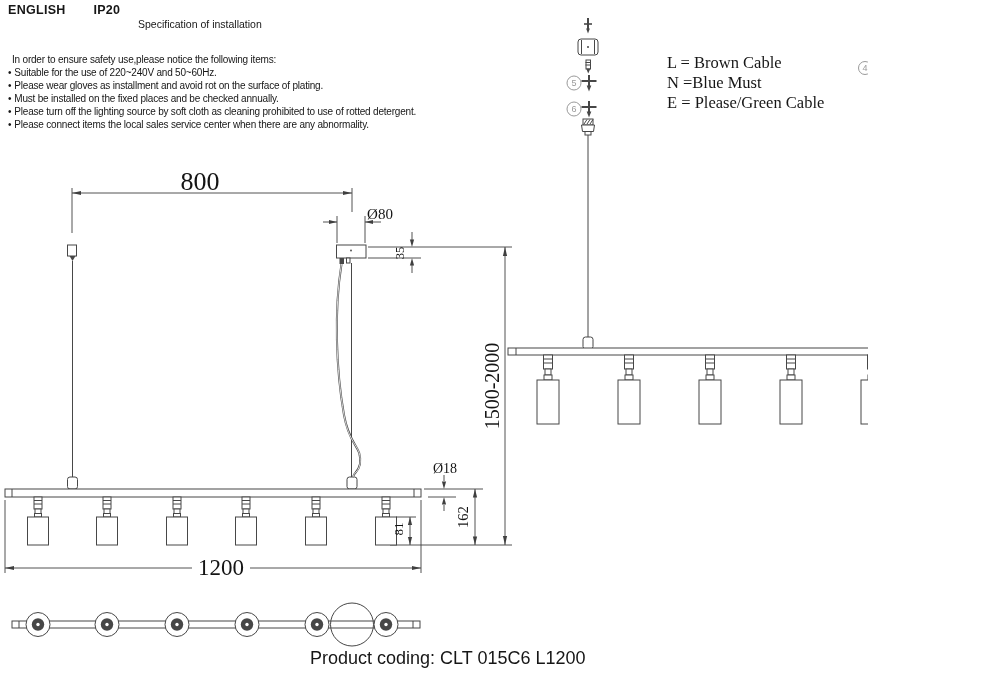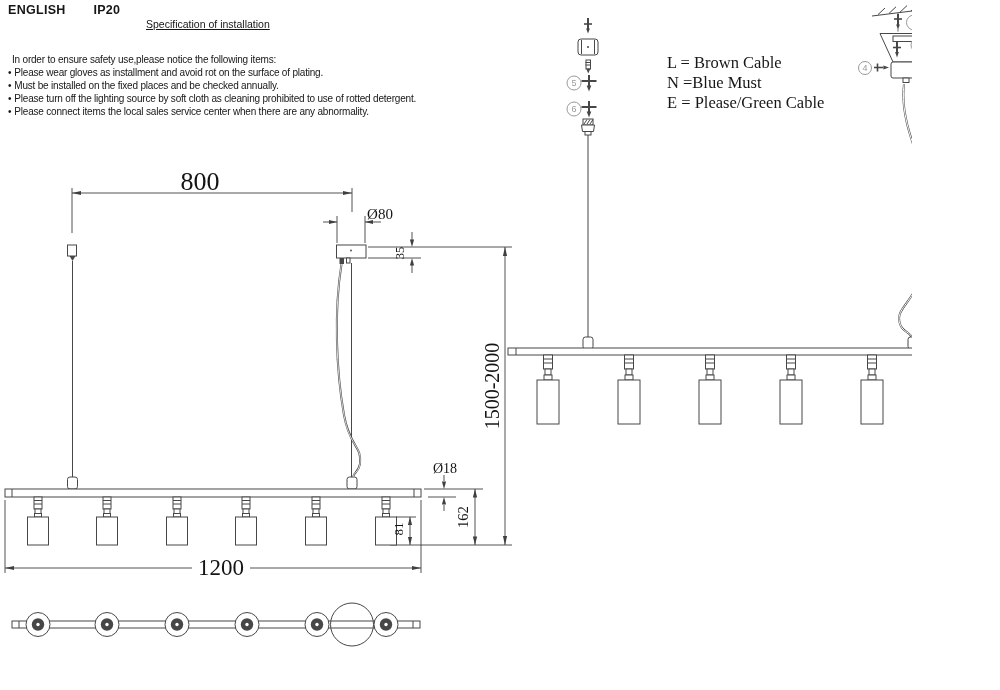--- a/index.html
+++ b/index.html
@@ -1,20 +1,20 @@
 <!DOCTYPE html>
 <html><head>
 <meta charset="utf-8">
 <style>
   html,body{margin:0;padding:0;background:#fff;}
   .page{position:relative;width:868px;height:690px;background:#fff;overflow:hidden;
-        font-family:"Liberation Sans",sans-serif;color:#161616;padding-left:44px;}
+        font-family:"Liberation Sans",sans-serif;color:#161616;}
   .hdr{position:absolute;left:8px;top:3px;font-size:12.5px;font-weight:600;letter-spacing:.3px;}
   .hdr .ip{margin-left:24px;}
-  .spec-title{position:absolute;left:146px;top:18px;font-size:10.5px;text-decoration:underline;}
+  .spec-title{position:absolute;left:138px;top:18px;font-size:10.5px;}
   .spec-body{position:absolute;left:8px;top:32px;font-size:10px;line-height:12.9px;
              letter-spacing:-0.2px;white-space:nowrap;}
   .spec-body .intro{padding-left:4px;margin-top:22px;}
   .spec-body .item .b{margin-right:3px;}
   .legend{position:absolute;left:667px;top:53px;font-size:16.5px;line-height:20px;font-family:Liberation Serif, serif;}
   .product{position:absolute;left:310px;top:648px;font-size:18px;}
   svg{position:absolute;}
   
   .ln{stroke:#474747;stroke-width:1;fill:none;}
   .lnw{stroke:#474747;stroke-width:1;fill:#fff;}
@@ -35,32 +35,34 @@
 <div class="page">
 
   <div class="hdr">
     <span>ENGLISH</span>
     <span class="ip">IP20</span>
   </div>
 
   <div class="spec-title">Specification of installation</div>
   <div class="spec-body">
     <div class="intro">In order to ensure safety use,please notice the following items:</div>
+    <div class="item"><span class="b">•</span><span>Suitable for the use of 220~240V and 50~60Hz.</span></div>
     <div class="item"><span class="b">•</span><span>Please wear gloves as installment and avoid rot on the surface of plating.</span></div>
     <div class="item"><span class="b">•</span><span>Must be installed on the fixed places and be checked annually.</span></div>
     <div class="item"><span class="b">•</span><span>Please turn off the lighting source by soft cloth as cleaning prohibited to use of rotted detergent.</span></div>
     <div class="item"><span class="b">•</span><span>Please connect items the local sales service center when there are any abnormality.</span></div>
   </div>
 
   <div class="legend">
     <div>L = Brown Cable</div>
     <div>N =Blue Must</div>
     <div>E = Please/Green Cable</div>
   </div>
 
+  <div class="product">Product coding: CLT 015C6 L1200</div>
 
   <svg style="left:0;top:165px" width="520" height="420" viewBox="0 165 520 420">
     <defs>
       <g id="spotL">
         <rect class="lnw" x="-4" y="497" width="8" height="12"></rect>
         <line class="ln" x1="-4" y1="500.5" x2="4" y2="500.5"></line>
         <line class="ln" x1="-4" y1="504" x2="4" y2="504"></line>
         <rect class="lnw" x="-3" y="509" width="6" height="4.5"></rect>
         <rect class="lnw" x="-3.5" y="513.5" width="7" height="3.5"></rect>
         <rect class="lnw" x="-10.5" y="517" width="21" height="28"></rect>

